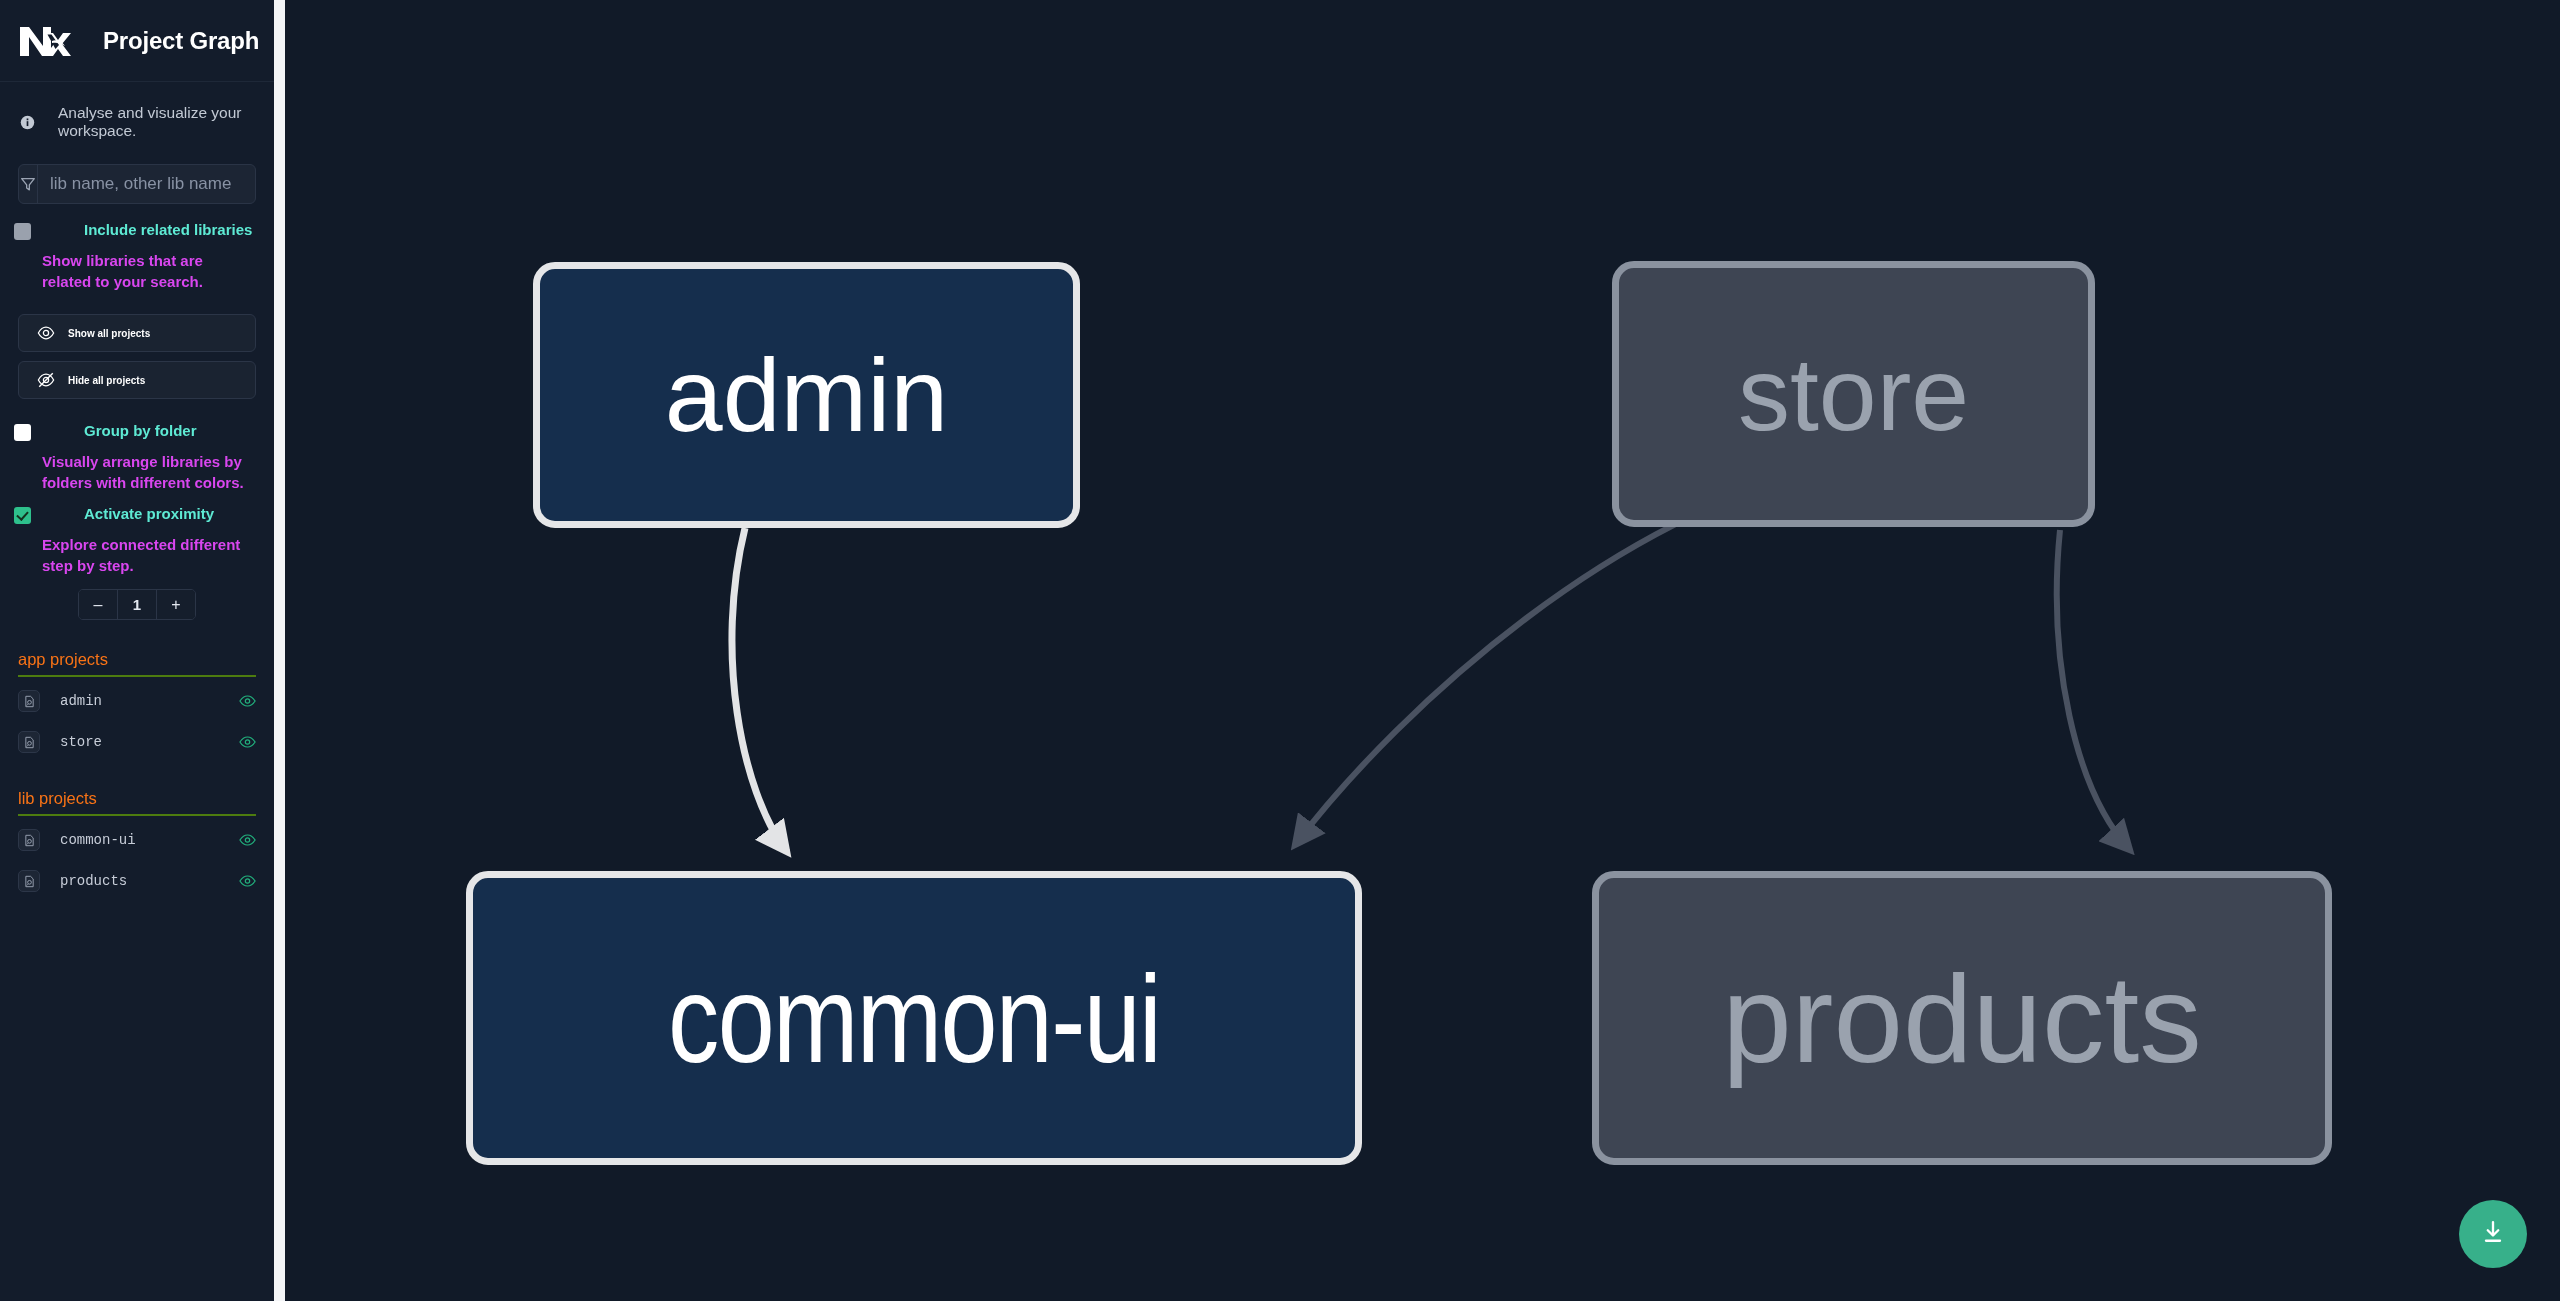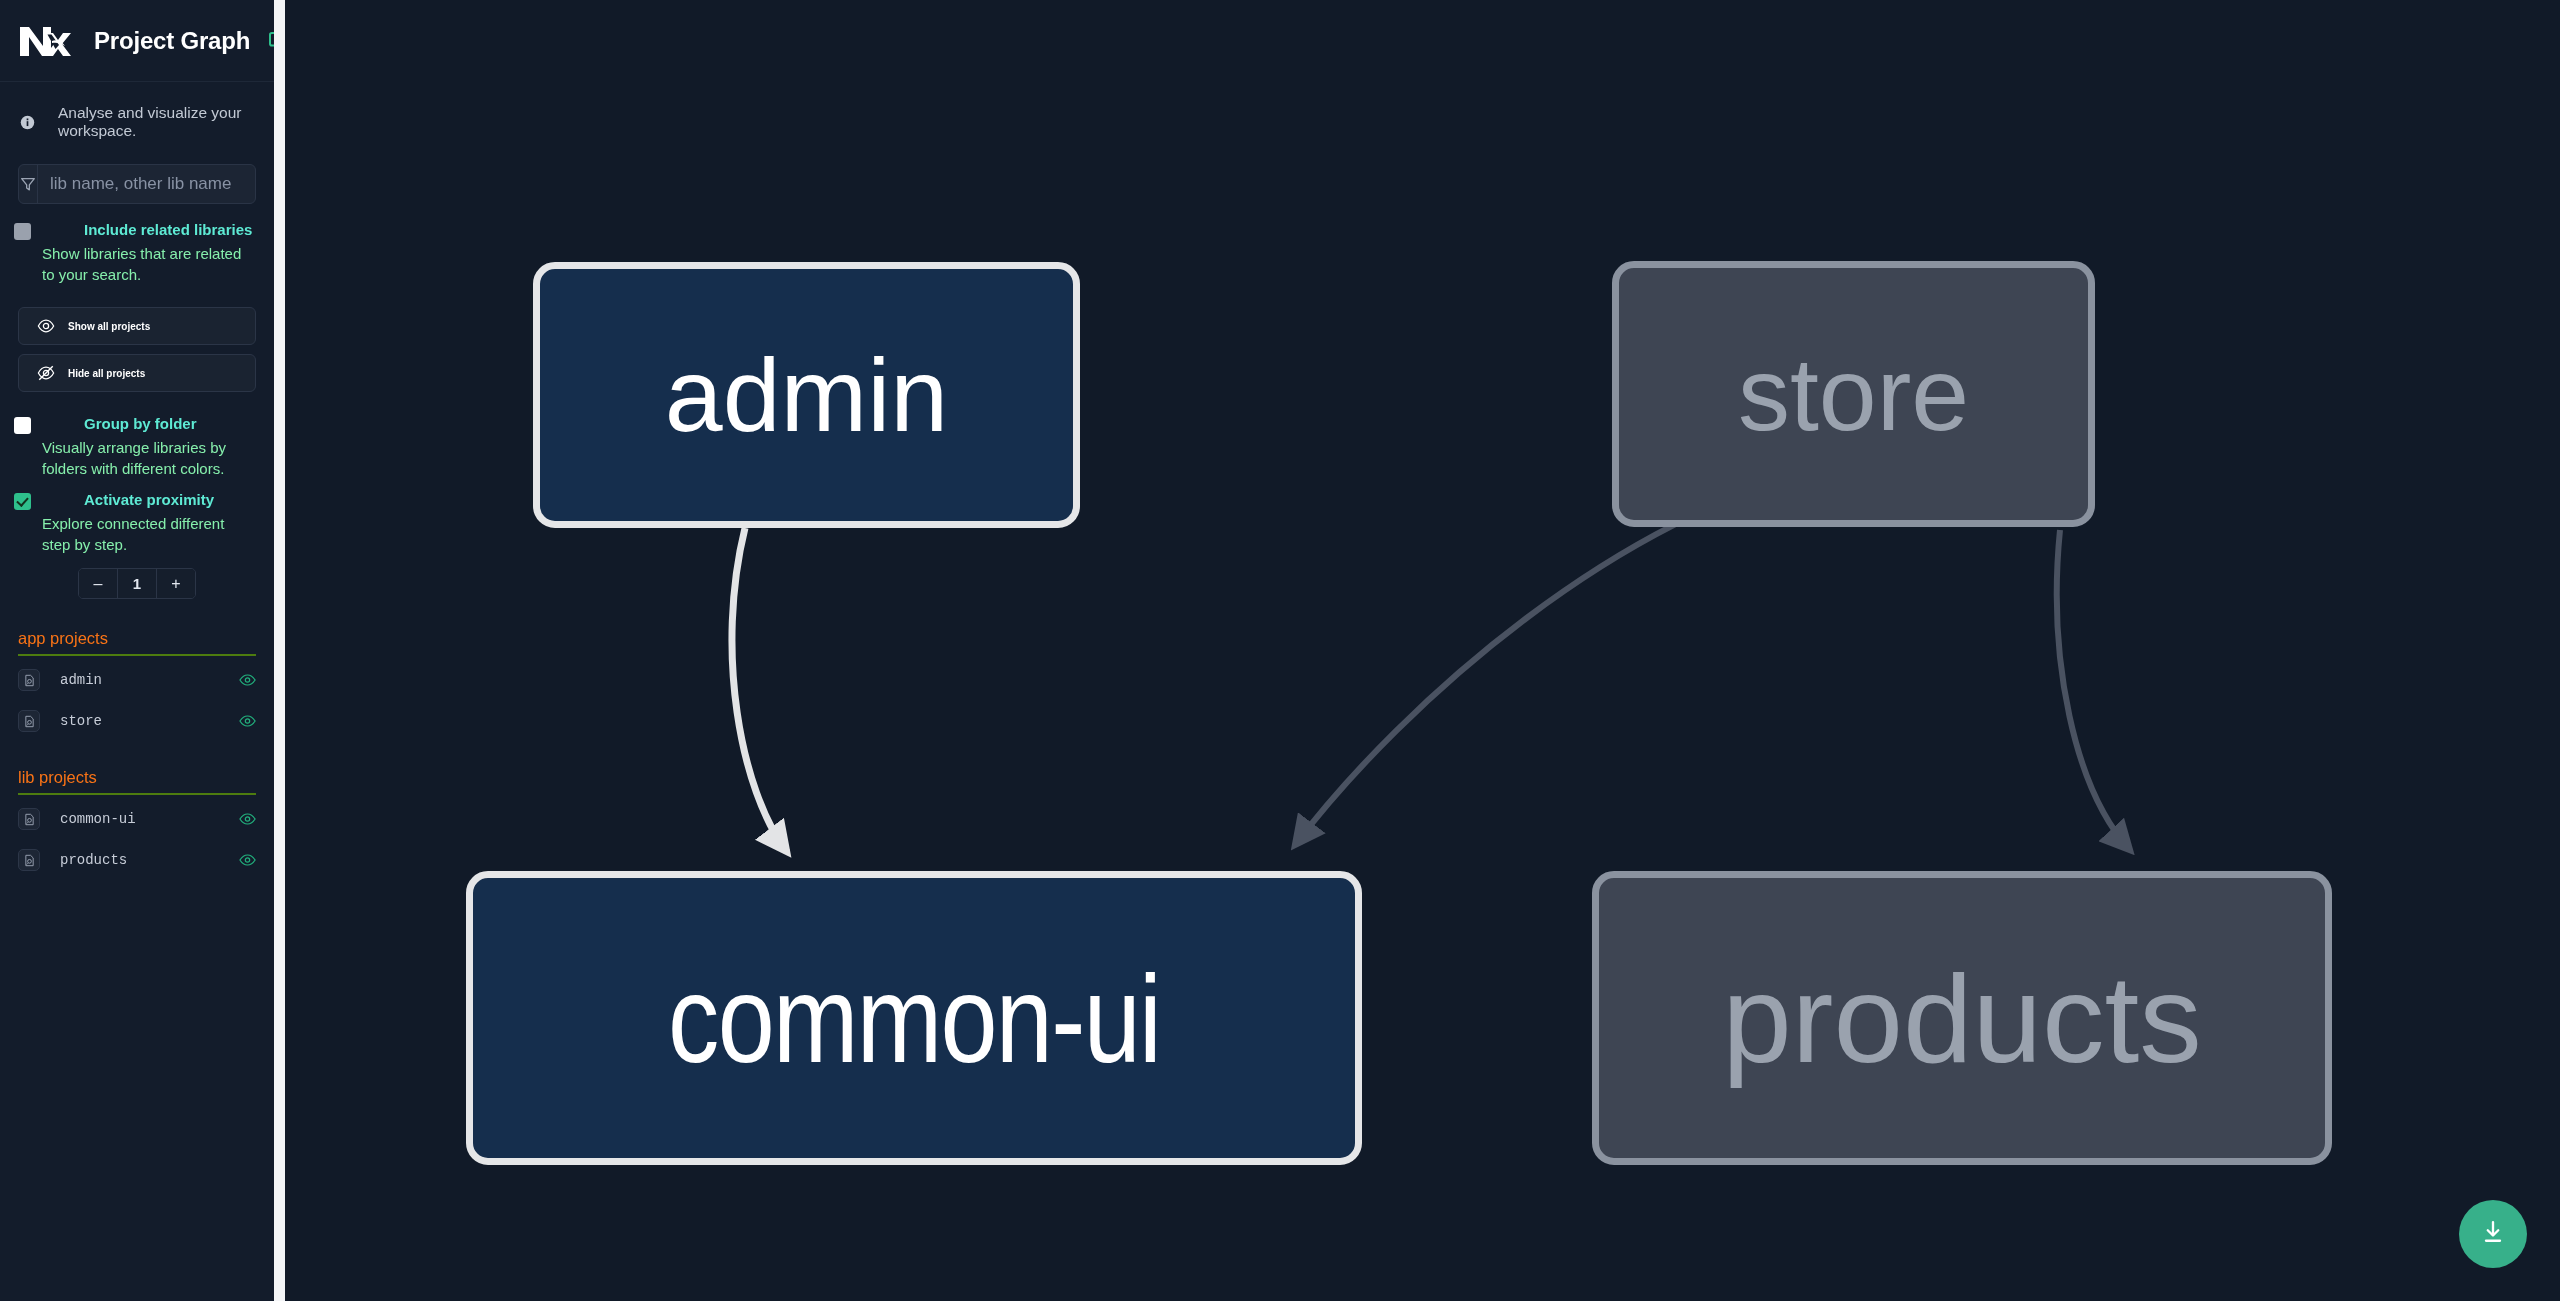--- a/index.html
+++ b/index.html
@@ -29,21 +29,21 @@
     height: 82px;
     display: flex; align-items: center;
     padding: 0 0 0 18px;
     border-bottom: 1px solid #1e2838;
   }
   .nx-logo { width: 54px; height: 38px; flex: 0 0 54px; }
   .sb-title {
     color: #ffffff;
     font-size: 24px;
     font-weight: bold;
-    margin-left: 22px;
+    margin-left: 31px;
     letter-spacing: -0.2px;
     white-space: nowrap;
   }
   .monitor-icon { margin-left: 18px; width: 22px; height: 22px; display:block; }
 
   .sb-tagline {
     display: flex; align-items: center; gap: 23px;
     padding: 22px 18px 0 20px;
     color: #c2c9d4;
     font-size: 15.5px;
@@ -80,21 +80,21 @@
   .cbx.white { background: #ffffff; }
   .cbx.green { background: #2ec08c; }
   .cbx.green::after {
     content: ""; position: absolute;
     left: 5px; top: 2px; width: 5px; height: 9px;
     border: solid #14321f; border-width: 0 2.4px 2.4px 0;
     transform: rotate(42deg);
   }
   .opt-text { margin-left: 11px; }
   .opt-title { color: #5eead4; font-size: 15px; font-weight: bold; line-height: 19px; margin-left: 42px; }
-  .opt-desc { color: #86efac; font-size: 15px; line-height: 21px; margin-top: 4px; }
+  .opt-desc { color: #d946ef; font-size: 15px; line-height: 21px; margin-top: 11px; font-weight: bold; }
 
   .sb-btn {
     margin: 0 18px; height: 38px;
     background: #1a2331;
     border: 1px solid #2b3547;
     border-radius: 6px;
     display: flex; align-items: center;
     padding-left: 18px;
     color: #ffffff; font-size: 10px; font-weight: bold;
     cursor: pointer;

